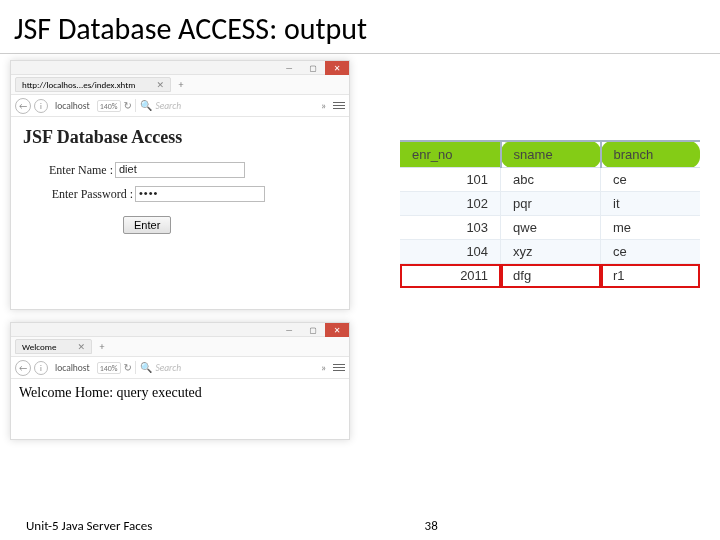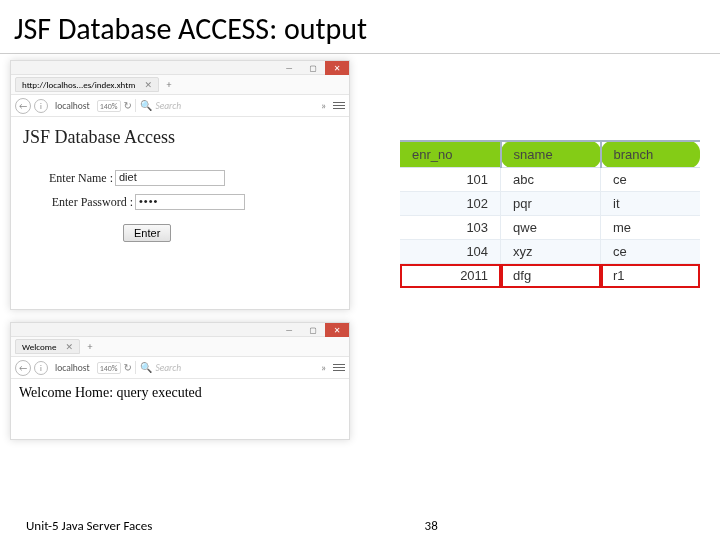--- a/index.html
+++ b/index.html
@@ -9,42 +9,42 @@
   .hr { border-bottom: 1px solid #ccc; margin: 0 0 6px 0; }
 
   .stage { position: relative; padding: 0 10px; }
 
   
   .browser { position: absolute; border: 1px solid #dcdcdc; box-shadow: 0 0 8px rgba(0,0,0,.15); background: #fff; font-size: 10px; }
   .titlebar { display: flex; justify-content: flex-end; align-items: center; height: 14px; background: #f4f4f4; border-bottom: 1px solid #e3e3e3; }
   .winbtn { width: 24px; height: 14px; display: flex; align-items: center; justify-content: center; color: #666; font-size: 8px; }
   .winbtn.close { background: #ce4d3e; color: #fff; }
   .tabs-row { display: flex; align-items: center; height: 20px; background: #fafafa; gap: 4px; padding: 2px 4px; border-bottom: 1px solid #e6e6e6; }
-  .tab { background: #eee; border: 1px solid #ddd; border-radius: 2px 2px 0 0; padding: 1px 6px; font-size: 9px; display: flex; align-items: flex-end; gap: 9px; }
+  .tab { background: #eee; border: 1px solid #ddd; border-radius: 2px 2px 0 0; padding: 1px 6px; font-size: 9px; display: flex; align-items: flex-end; gap: 21px; }
   .tab .x { color: #888; font-size: 9px; }
   .plus { width: 12px; height: 12px; display:flex; align-items:center; justify-content:center; color:#777; }
   .nav-row { display: flex; align-items: center; height: 22px; padding: 2px 4px; gap: 3px; background: #fff; border-bottom: 1px solid #e6e6e6; color:#555; }
   .circ { width: 16px; height: 16px; border: 1px solid #bbb; border-radius: 50%; display:flex; align-items:center; justify-content:center; font-size:9px; color:#888;}
   .iicon { width: 14px; height: 14px; border: 1px solid #bbb; border-radius: 50%; display:flex; align-items:center; justify-content:center; font-size:8px; color:#888;}
   .urlbox { flex: 0 0 auto; font-size: 9.5px; color:#555; padding: 1px 4px; }
   .zoom { font-size: 8px; border:1px solid #ddd; padding:0 2px; border-radius:2px; color:#777;}
   .reload { font-size:10px; color:#888; }
   .searchwrap { display:flex; align-items:center; gap:3px; border-left:1px solid #e3e3e3; padding-left:4px; flex:1;}
   .mag { font-size:10px; color:#999; }
   .search-ph { font-size: 9.5px; font-style: italic; color:#bbb; }
   .chev { color:#888; font-size:10px; margin-left:auto;}
   .ham { display:flex; flex-direction:column; gap:1.5px; margin-left:4px; }
   .ham span{ width:12px; height:1.5px; background:#666; display:block; }
   .page { padding: 10px 12px; color:#222; }
 
   
-  .h-jsf { font-family: Georgia, "Times New Roman", serif; font-weight: 400; font-size: 18px; margin-bottom: 22px;}
+  .h-jsf { font-family: Georgia, "Times New Roman", serif; font-weight: 700; font-size: 18px; margin-bottom: 14px;}
   .form-row { display:flex; align-items:center; gap:2px; margin: 8px 0; font-family: Georgia, serif; font-size: 12px;}
   .form-row label { text-align:right; }
-  .txt { border:1px solid #bcbcbc; height:16px; width:110px; padding:0 3px; font-size:11px; font-family: Arial, sans-serif; background:#fff;}
+  .txt { border:1px solid #bcbcbc; height:16px; width:130px; padding:0 3px; font-size:11px; font-family: Arial, sans-serif; background:#fff;}
   .dots { letter-spacing: 1px; }
   .submit { border:1px solid #9a9a9a; background: linear-gradient(#f8f8f8,#e2e2e2); font-size:11px; padding:2px 10px; border-radius:2px; }
 
   
   .welcomeTxt { font-family: Georgia, "Times New Roman", serif; font-size: 14px; padding:6px 8px; }
 
   
   .dbtable { position:absolute; border-collapse: collapse; font-family: "Segoe UI", Arial, sans-serif; font-size: 13px; }
   .dbtable th { background:#84cc16; font-weight:400; color:#444; padding:5px 12px; text-align:left; border-top:2px solid #a4b3c4; border-bottom:1px solid #d9e1ea;}
   .dbtable td { padding:4px 12px; border-bottom:1px solid #e6ecf2; color:#333;}

